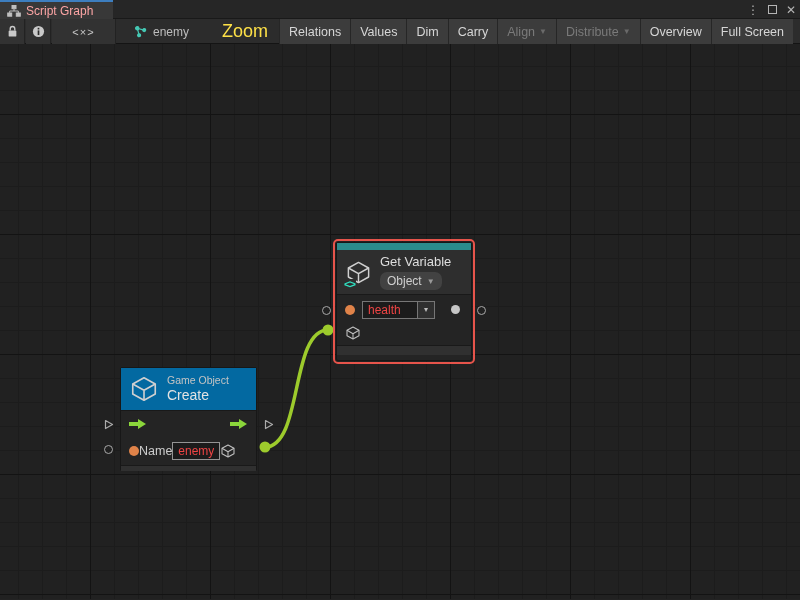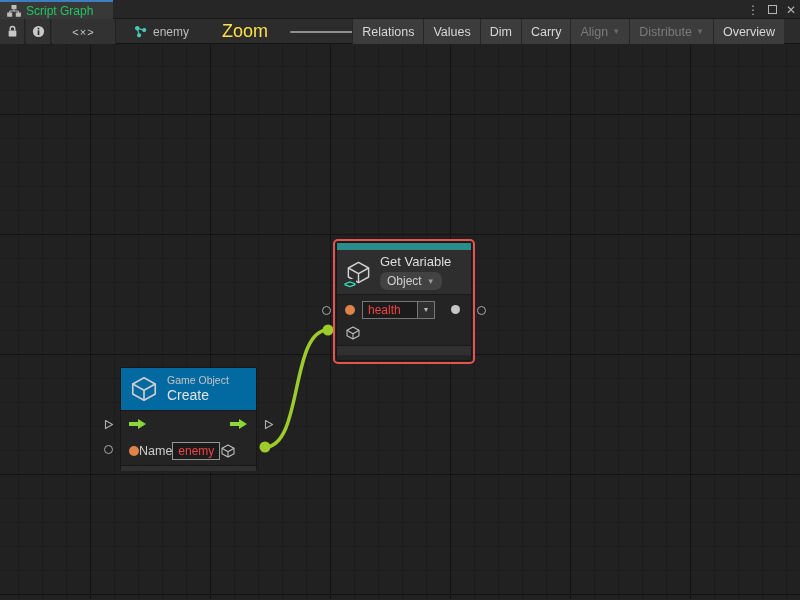--- a/index.html
+++ b/index.html
@@ -5,41 +5,41 @@
   * { margin:0; padding:0; box-sizing:border-box; }
   html,body { width:800px; height:600px; overflow:hidden; background:#232323;
     font-family:"Liberation Sans", sans-serif; -webkit-font-smoothing:antialiased; }
 
   .window { position:relative; width:800px; height:600px; background:#232323; }
 
   
   .tabbar { position:relative; height:19px; background:#262626; border-bottom:1px solid #191919; }
   .tab { position:absolute; left:0; top:0; width:113px; height:19px; background:#383838;
     border-top:2px solid #3D7EBF; display:flex; align-items:center; gap:5px; padding-left:7px; }
-  .tab-title { font-size:12px; color:#22c55e; white-space:nowrap; }
+  .tab-title { font-size:12px; color:#fca5a5; white-space:nowrap; }
   .win-controls { position:absolute; right:4px; top:0; height:19px; display:flex; align-items:center; gap:9px; color:#b5b5b5; }
   .win-glyph { font-size:12px; line-height:1; cursor:default; }
   .maximize-box { width:9px; height:9px; border:1.5px solid #b5b5b5; }
 
   
   .toolbar { position:relative; height:25px; background:#2C2C2C; border-bottom:1px solid #141414; }
   .seg { position:absolute; top:0; height:25px; display:flex; align-items:center; justify-content:center;
     background:#323232; border-right:1px solid #222; }
   .seg-lock { left:0; width:25px; }
   .seg-info { left:26px; width:25px; }
   .seg-code { left:52px; width:64px; color:#c8c8c8; font-size:11px; letter-spacing:1px; }
   .breadcrumb { position:absolute; left:134px; top:0; height:25px; display:flex; align-items:center; gap:6px; }
   .breadcrumb-label { font-size:12px; color:#bdbdbd; }
   .zoom-group { position:absolute; left:222px; top:0; height:25px; display:flex; align-items:center; }
   .zoom-label { font-size:18px; color:#fde047; margin-right:22px; }
   .slider { position:relative; width:86px; height:25px; display:flex; align-items:center; }
   .slider-track { width:100%; height:2px; background:#8f8f8f; border-radius:1px; }
   .slider-handle { position:absolute; right:-2px; top:7.5px; width:10px; height:10px; border-radius:50%; background:#b2b2b2; }
   .zoom-value { font-size:11px; color:#c2c2c2; margin-left:8px; }
-  .tb-buttons { position:absolute; right:16px; top:0; height:25px; display:flex; }
+  .tb-buttons { position:absolute; right:7px; top:0; height:25px; display:flex; }
   .tb-btn { height:25px; display:flex; align-items:center; gap:4px; padding:0 9px; background:#3C3C3C;
     border-left:1px solid #262626; font-size:12.5px; color:#d6d6d6; cursor:default; white-space:nowrap; }
   .tb-btn.disabled { color:#7a7a7a; }
   .dd-arrow { font-size:8px; color:#9a9a9a; }
   .tb-btn.disabled .dd-arrow { color:#6a6a6a; }
 
   
   .canvas { position:relative; width:800px; height:555px; background-color:#212121; overflow:hidden;
     background-image:
       linear-gradient(to right, #131313 1px, transparent 1px),
@@ -174,20 +174,23 @@
         <span>Align</span>
         <span class="dd-arrow">▼</span>
       </div>
       <div class="tb-btn disabled">
         <span>Distribute</span>
         <span class="dd-arrow">▼</span>
       </div>
       <div class="tb-btn">
           <span>Overview</span>
         </div>
+      <div class="tb-btn">
+          <span>Full Screen</span>
+        </div>
     </div>
   </div>
 
   <div class="canvas">
 
     <svg class="wire-svg">
       <path d="M 265 403 C 303 403, 290 286, 328 286" fill="none" stroke-width="3.5" stroke="#9DCB2C"></path>
       <circle cx="265" cy="403" r="5.5" fill="#9DCB2C"></circle>
       <circle cx="328" cy="286" r="5.5" fill="#9DCB2C"></circle>
     </svg>

